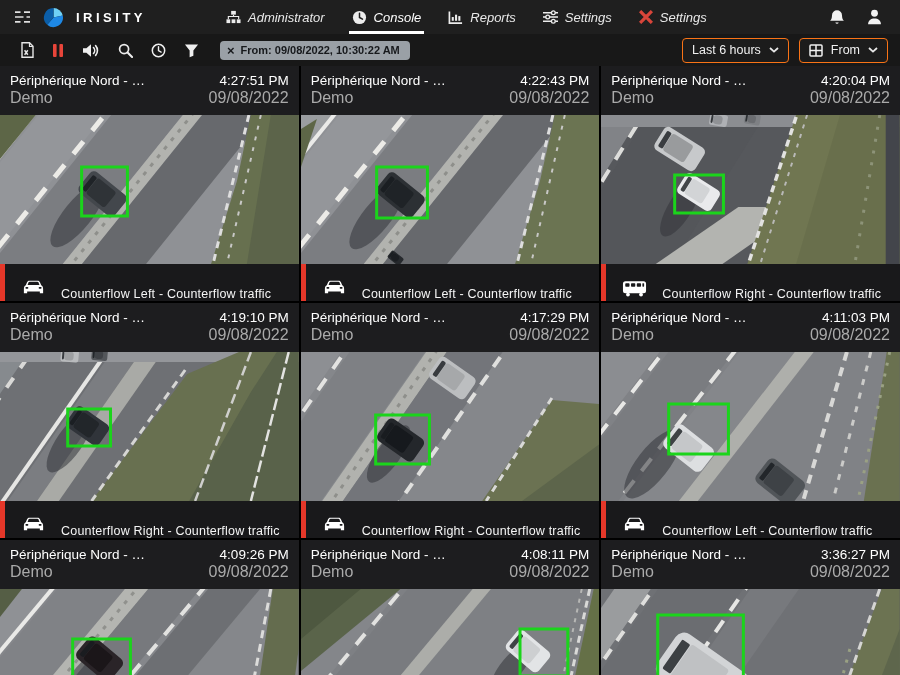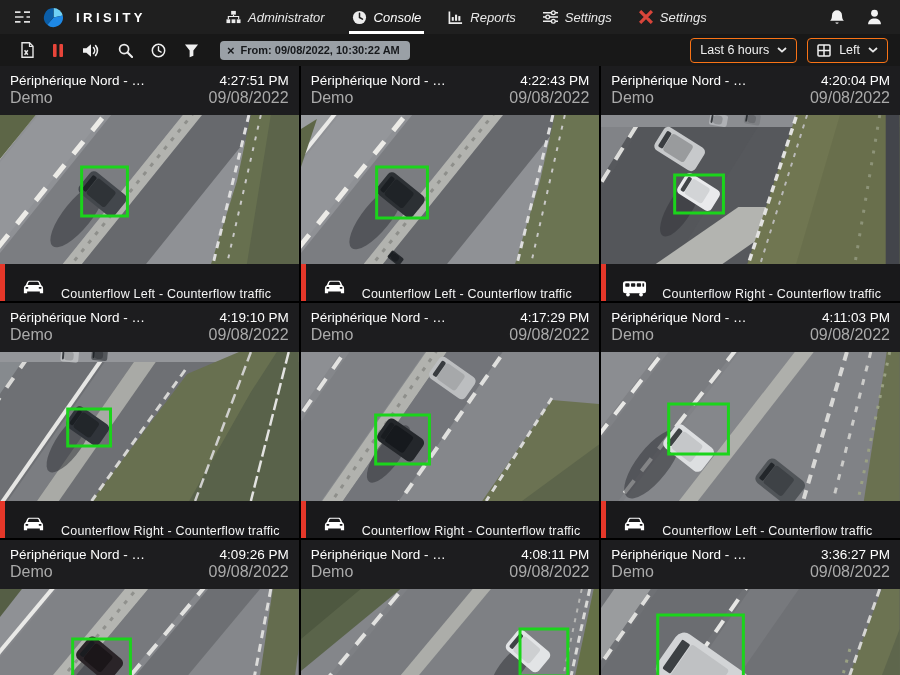--- a/index.html
+++ b/index.html
@@ -197,21 +197,21 @@
     </div>
     <div class="select">
       <span class="icon">
           <svg width="14" height="13" viewBox="0 0 14 13">
             <g fill="none" stroke="#efefef" stroke-width="1.5">
               <rect x="1" y="1" width="12" height="11" rx="1"></rect>
               <path d="M7 1v11M1 6.5h12"></path>
             </g>
           </svg>
         </span>
-      <span>Left</span>
+      <span>From</span>
       <span class="icon">
           <svg width="10" height="6" viewBox="0 0 10 6">
             <path d="M1 1l4 3.6L9 1" stroke="#e8e8e8" stroke-width="1.8" fill="none"></path>
           </svg>
         </span>
     </div>
   </div>
 </div>
 
 <main class="grid">

